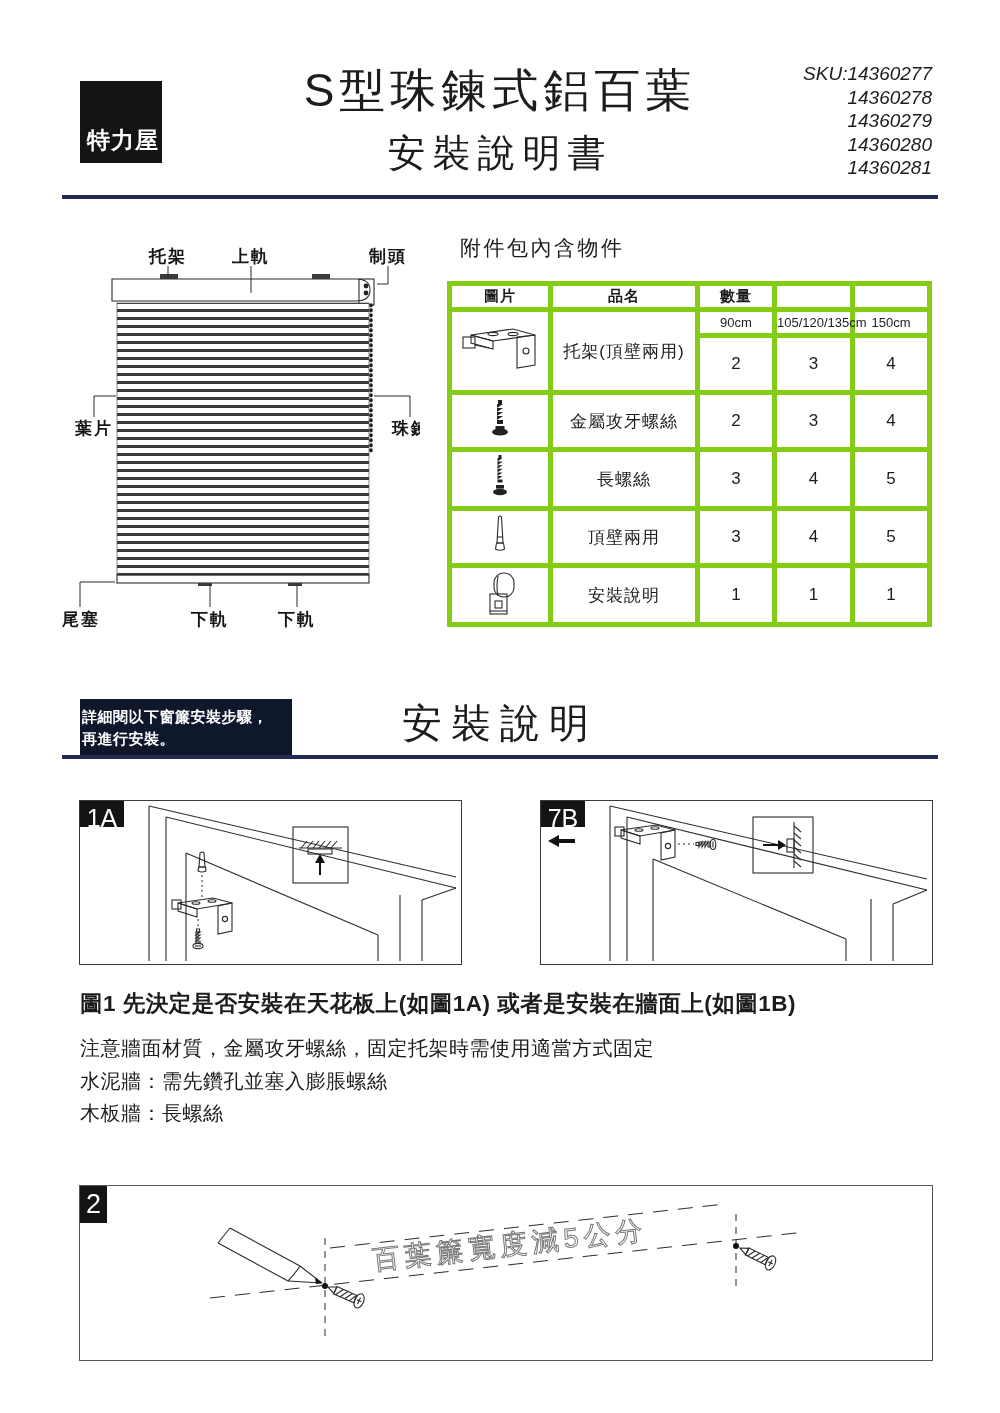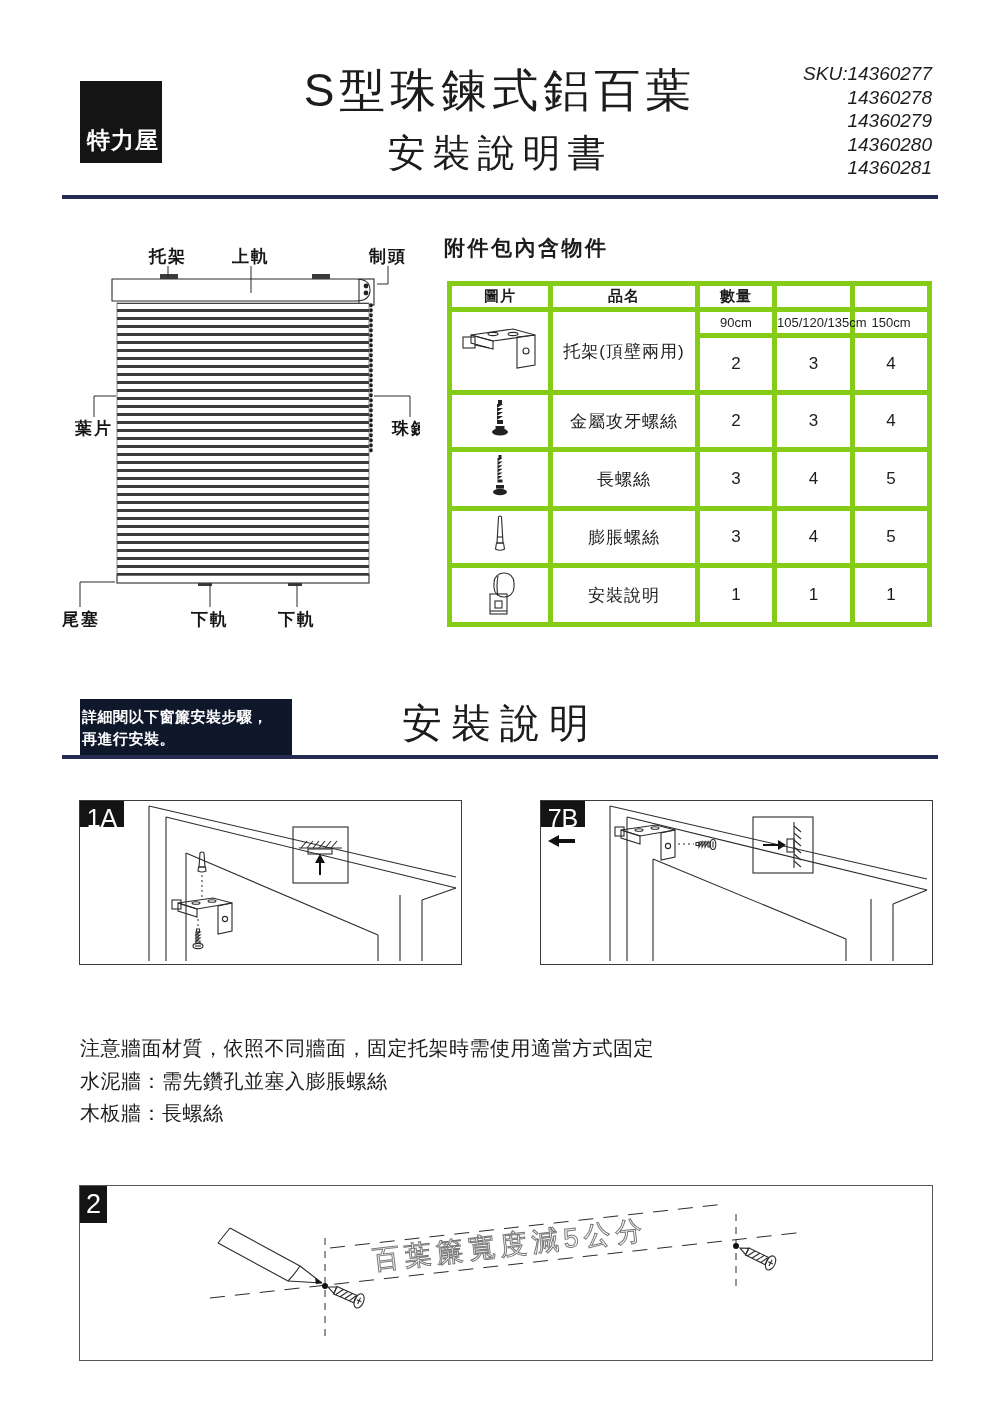--- a/index.html
+++ b/index.html
@@ -11,21 +11,21 @@
   
   .logo{left:80px;top:73px;width:82px;height:82px;background:#141414;margin-top:8px;}
   .logo span{position:absolute;left:7px;bottom:7px;color:#fff;font-size:23px;font-weight:bold;letter-spacing:1px;}
   .doc-title{left:0;top:60px;width:1000px;text-align:center;font-size:46px;letter-spacing:5px;font-weight:500;}
   .doc-subtitle{left:0;top:128px;width:1000px;text-align:center;font-size:38px;letter-spacing:7px;font-weight:500;}
   .sku{right:68px;top:62px;text-align:right;font-size:19px;line-height:23.5px;font-style:italic;}
   .rule{left:62px;width:876px;height:4px;background:#252a50;}
   .rule1{top:195px;}
   .rule2{top:755px;}
   
-  .parts-title{left:444px;top:234px;font-size:21px;letter-spacing:2.5px;font-weight:700;}
+  .parts-title{left:460px;top:234px;font-size:21px;letter-spacing:2.5px;font-weight:400;}
   table.parts{position:absolute;left:447px;top:281px;border-collapse:collapse;table-layout:fixed;width:480px;}
   table.parts td,table.parts th{border:5px solid #84cc16;text-align:center;vertical-align:middle;padding:0;font-weight:normal;}
   table.parts{border:1.5px solid #3c3c3c;}
   tr.hrow{height:26px;}
   tr.hrow th{font-size:15px;font-weight:600;letter-spacing:1px;}
   tr.srow{height:26px;}
   tr.srow td.size{font-size:13px;}
   tr.irow{height:57px;}
   td.iname{font-size:17px;letter-spacing:1px;}
   td.qty{font-size:17px;}
@@ -176,21 +176,21 @@
       <td class="qty">5</td>
     </tr>
     <tr class="irow">
       <td>
         <svg width="40" height="48" viewBox="0 0 40 48">
           <path class="ln" d="M18.5,6 Q20,4 21.5,6 L23,32 L17,32 Z" fill="#fff"></path>
           <path class="ln" d="M16.5,32 h7 l1,6 q-4.5,2.5 -9,0 z" fill="#fff"></path>
           <line class="ln" x1="17" y1="26" x2="23" y2="26"></line>
         </svg>
       </td>
-      <td class="iname">膨脹螺絲</td>
+      <td class="iname">頂壁兩用</td>
       <td class="qty">3</td>
       <td class="qty">4</td>
       <td class="qty">5</td>
     </tr>
     <tr class="irow">
       <td>
         <svg width="46" height="50" viewBox="0 0 46 50">
           <rect class="ln" x="17" y="5" width="20" height="24" rx="9.5" fill="#fff"></rect>
           <path class="ln" d="M21,8 q-2,10 0,20" fill="none"></path>
           <rect class="ln" x="13" y="26" width="17" height="20" fill="#fff"></rect>
@@ -323,22 +323,23 @@
         <rect class="ln" x="246" y="38" width="7" height="13" fill="#fff"></rect>
         <g>
           <line x1="222" y1="44" x2="238" y2="44" stroke="#111" stroke-width="2"></line>
           <polygon points="237,39 237,49 245,44" fill="#111"></polygon>
         </g>
       </g>
     </svg>
     <div class="corner-label lab-1b">7B</div>
   </div>
 
+  <div class="abs fig1-caption">圖1 先決定是否安裝在天花板上(如圖1A) 或者是安裝在牆面上(如圖1B)</div>
   <div class="abs fig-notes">
-    <div>注意牆面材質，依照不同牆面，固定托架時需使用適當方式固定</div>
+    <div>注意牆面材質，金屬攻牙螺絲，固定托架時需使用適當方式固定</div>
     <div>水泥牆：需先鑽孔並塞入膨脹螺絲</div>
     <div>木板牆：長螺絲</div>
   </div>
 
   <div class="abs figbox fig2">
     <svg width="849" height="171" viewBox="0 0 849 171">
 
       <line class="ld" x1="250" y1="62" x2="645" y2="18" stroke-dasharray="15 10" stroke-width="1.6"></line>
       <line class="ld" x1="130" y1="112" x2="725" y2="46" stroke-dasharray="15 10" stroke-width="1.6"></line>
       <line class="ld" x1="245" y1="52" x2="245" y2="150" stroke-dasharray="7 6" stroke-width="1.4"></line>

